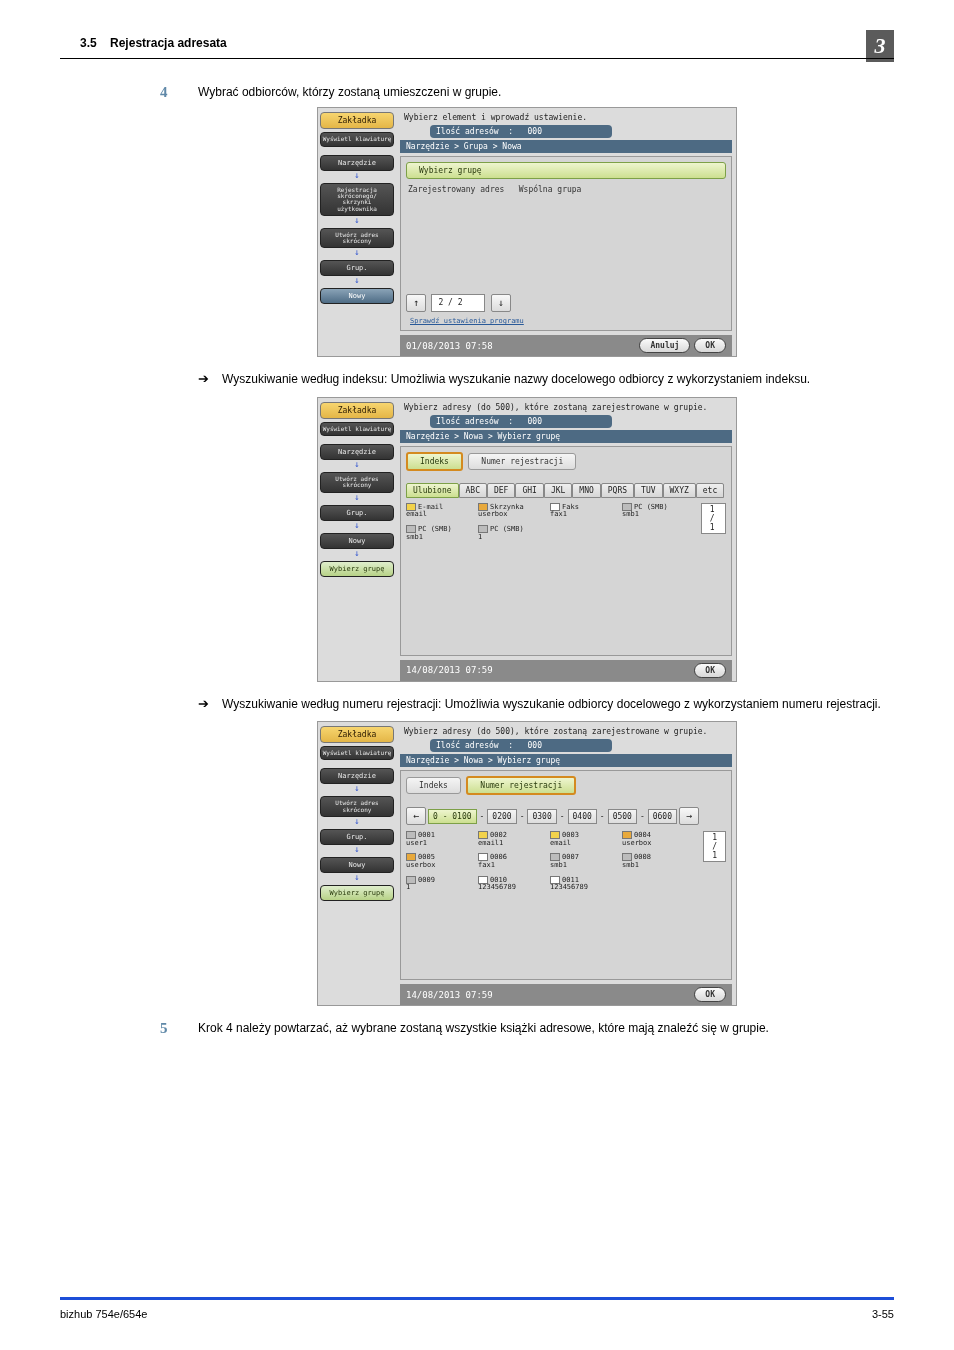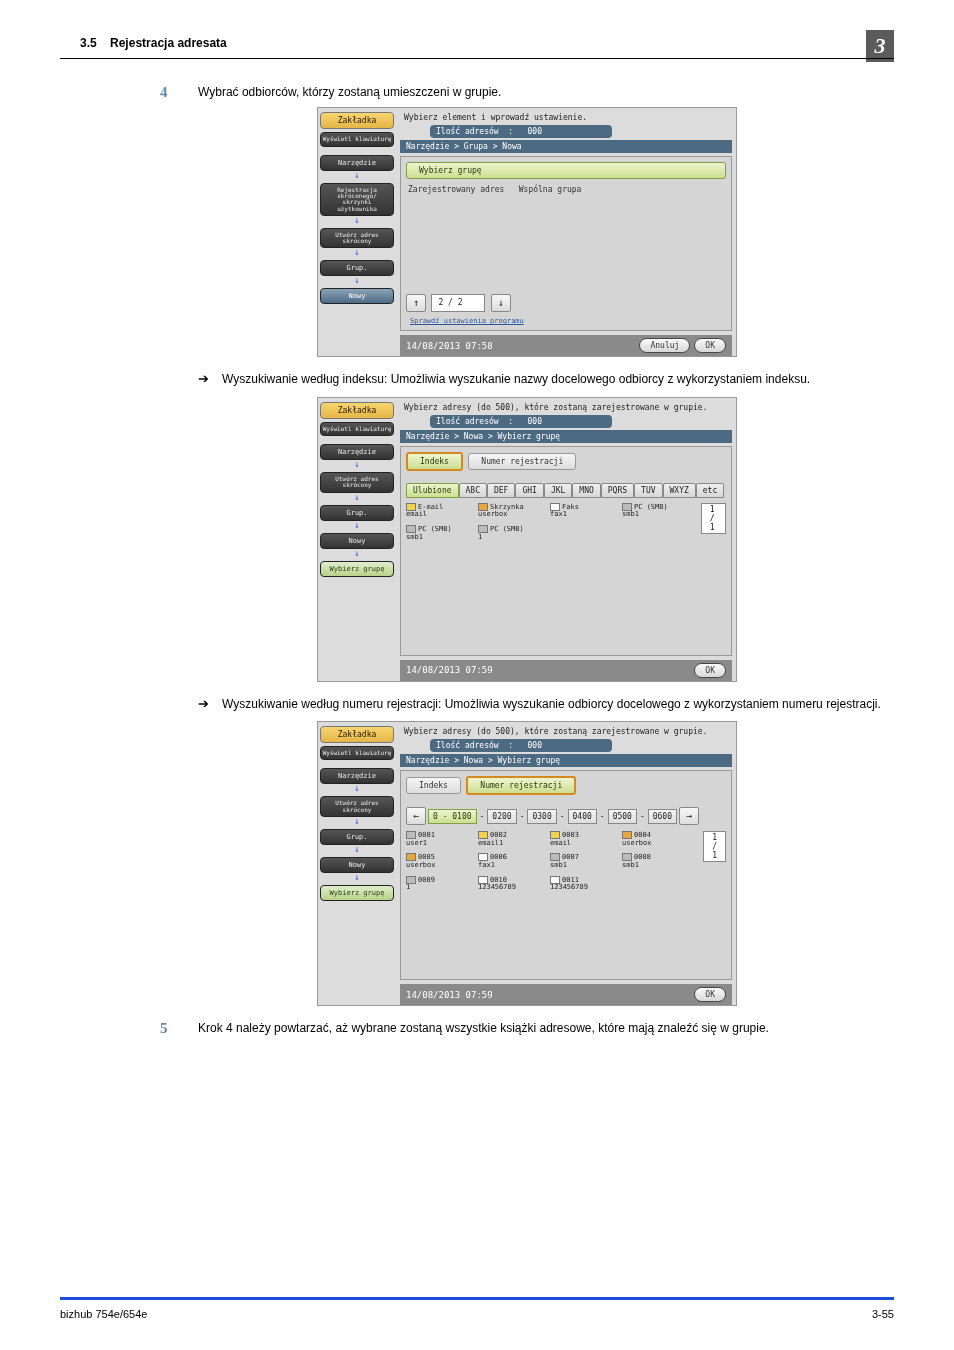--- a/index.html
+++ b/index.html
@@ -245,20 +245,21 @@
   }
   .pill {
     display: inline-block;
     border: 1px solid #444;
     border-radius: 9px;
     background: linear-gradient(#fafafa,#d8d8d8);
     color: #333;
     font-size: 8px;
     padding: 2px 10px;
     margin-left: 4px;
+    font-weight: bold;
   }
   .spacer { flex: 1; }
 
   
   .idx-tabs { display: flex; flex-wrap: wrap; gap: 0; margin-bottom: 5px; }
   .idx-tab {
     border: 1px solid #888;
     border-radius: 2px 2px 0 0;
     background: linear-gradient(#efefef,#d6d6d6);
     font-size: 8px;
@@ -371,21 +372,21 @@
               <span>Wspólna grupa</span>
             </div>
             <div class="pager-row" style="margin-top:auto;">
               <span class="sq">↑</span>
               <span class="pg-txt">2 / 2</span>
               <span class="sq">↓</span>
             </div>
             <div class="check-link">Sprawdź ustawienia programu</div>
           </div>
           <div class="foot-bar">
-            <span>14/08/2013   07:58</span>
+            <span>01/08/2013   07:58</span>
             <span class="spacer"></span>
             <span class="pill">Anuluj</span>
             <span class="pill">OK</span>
           </div>
         </div>
       </div>
     </div>
 
     <div class="bullet-row">
       <div class="bullet-arrow">➔</div>

